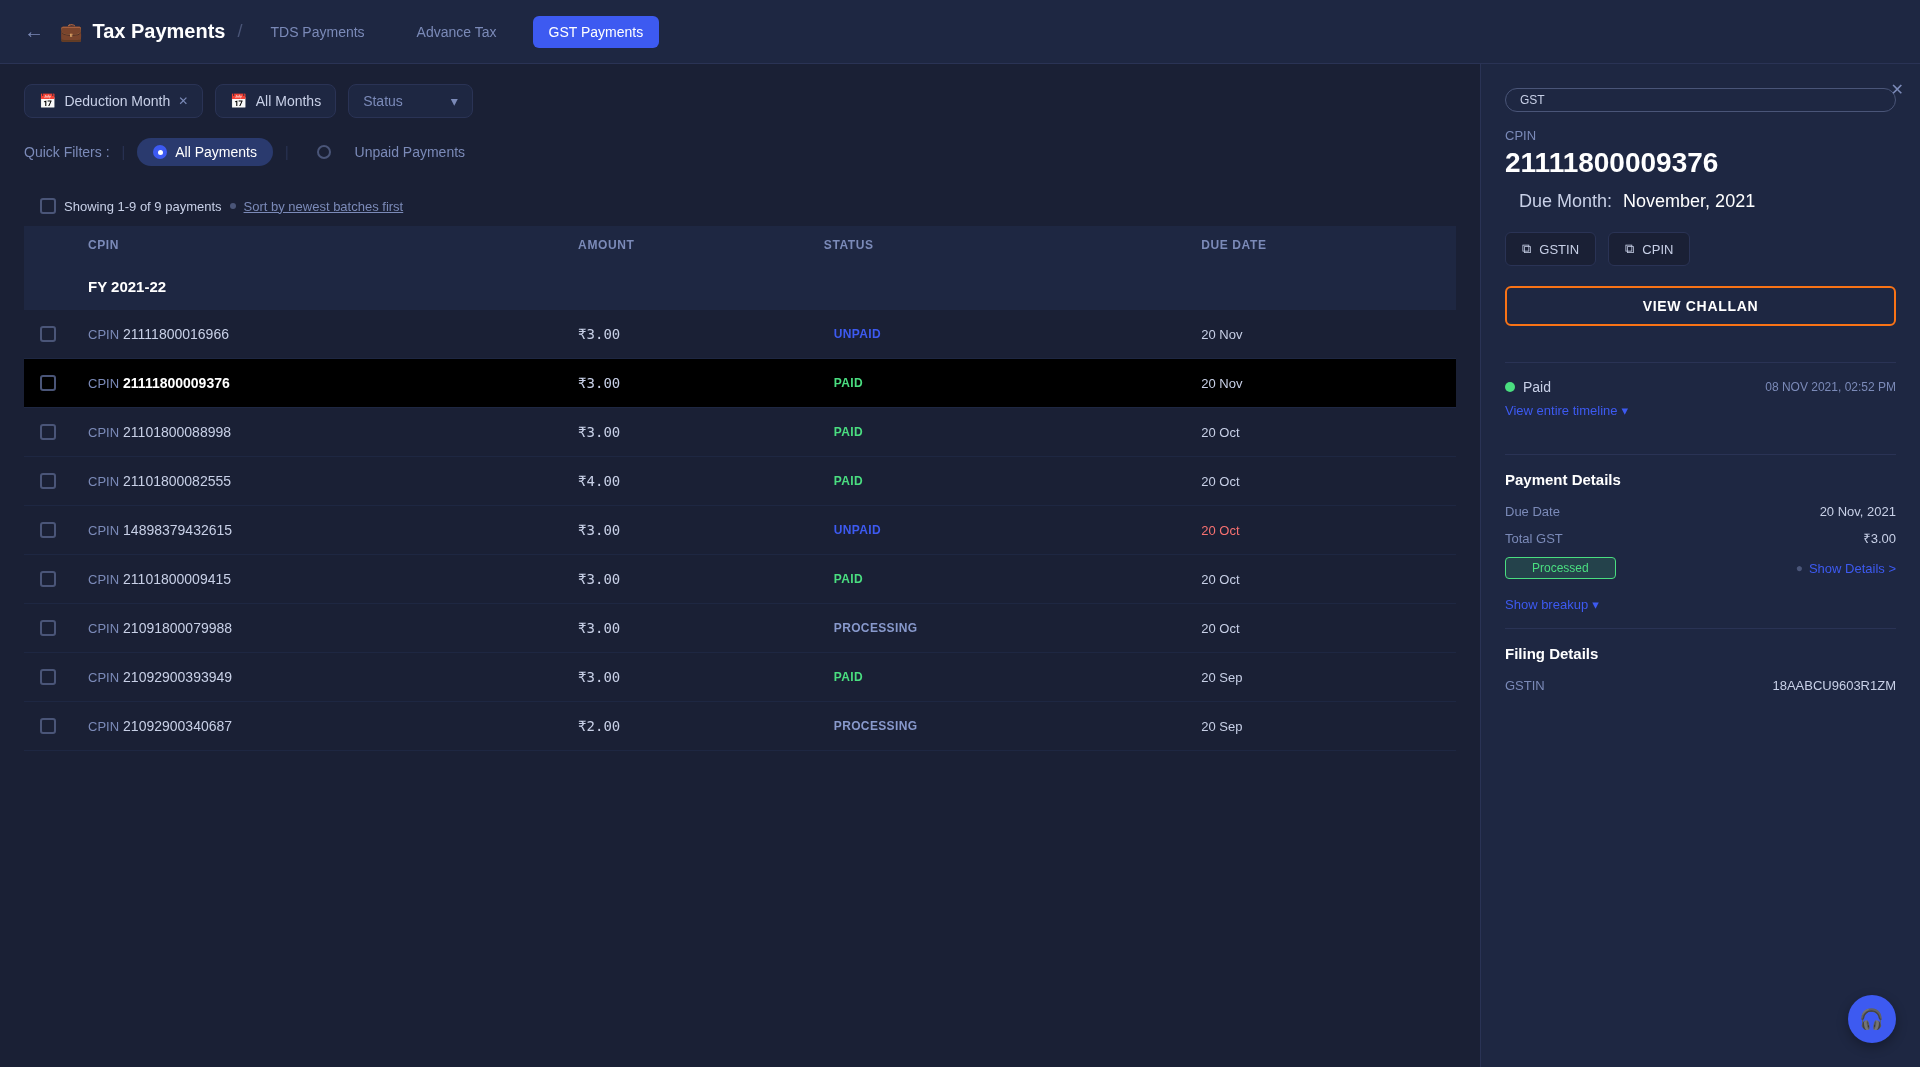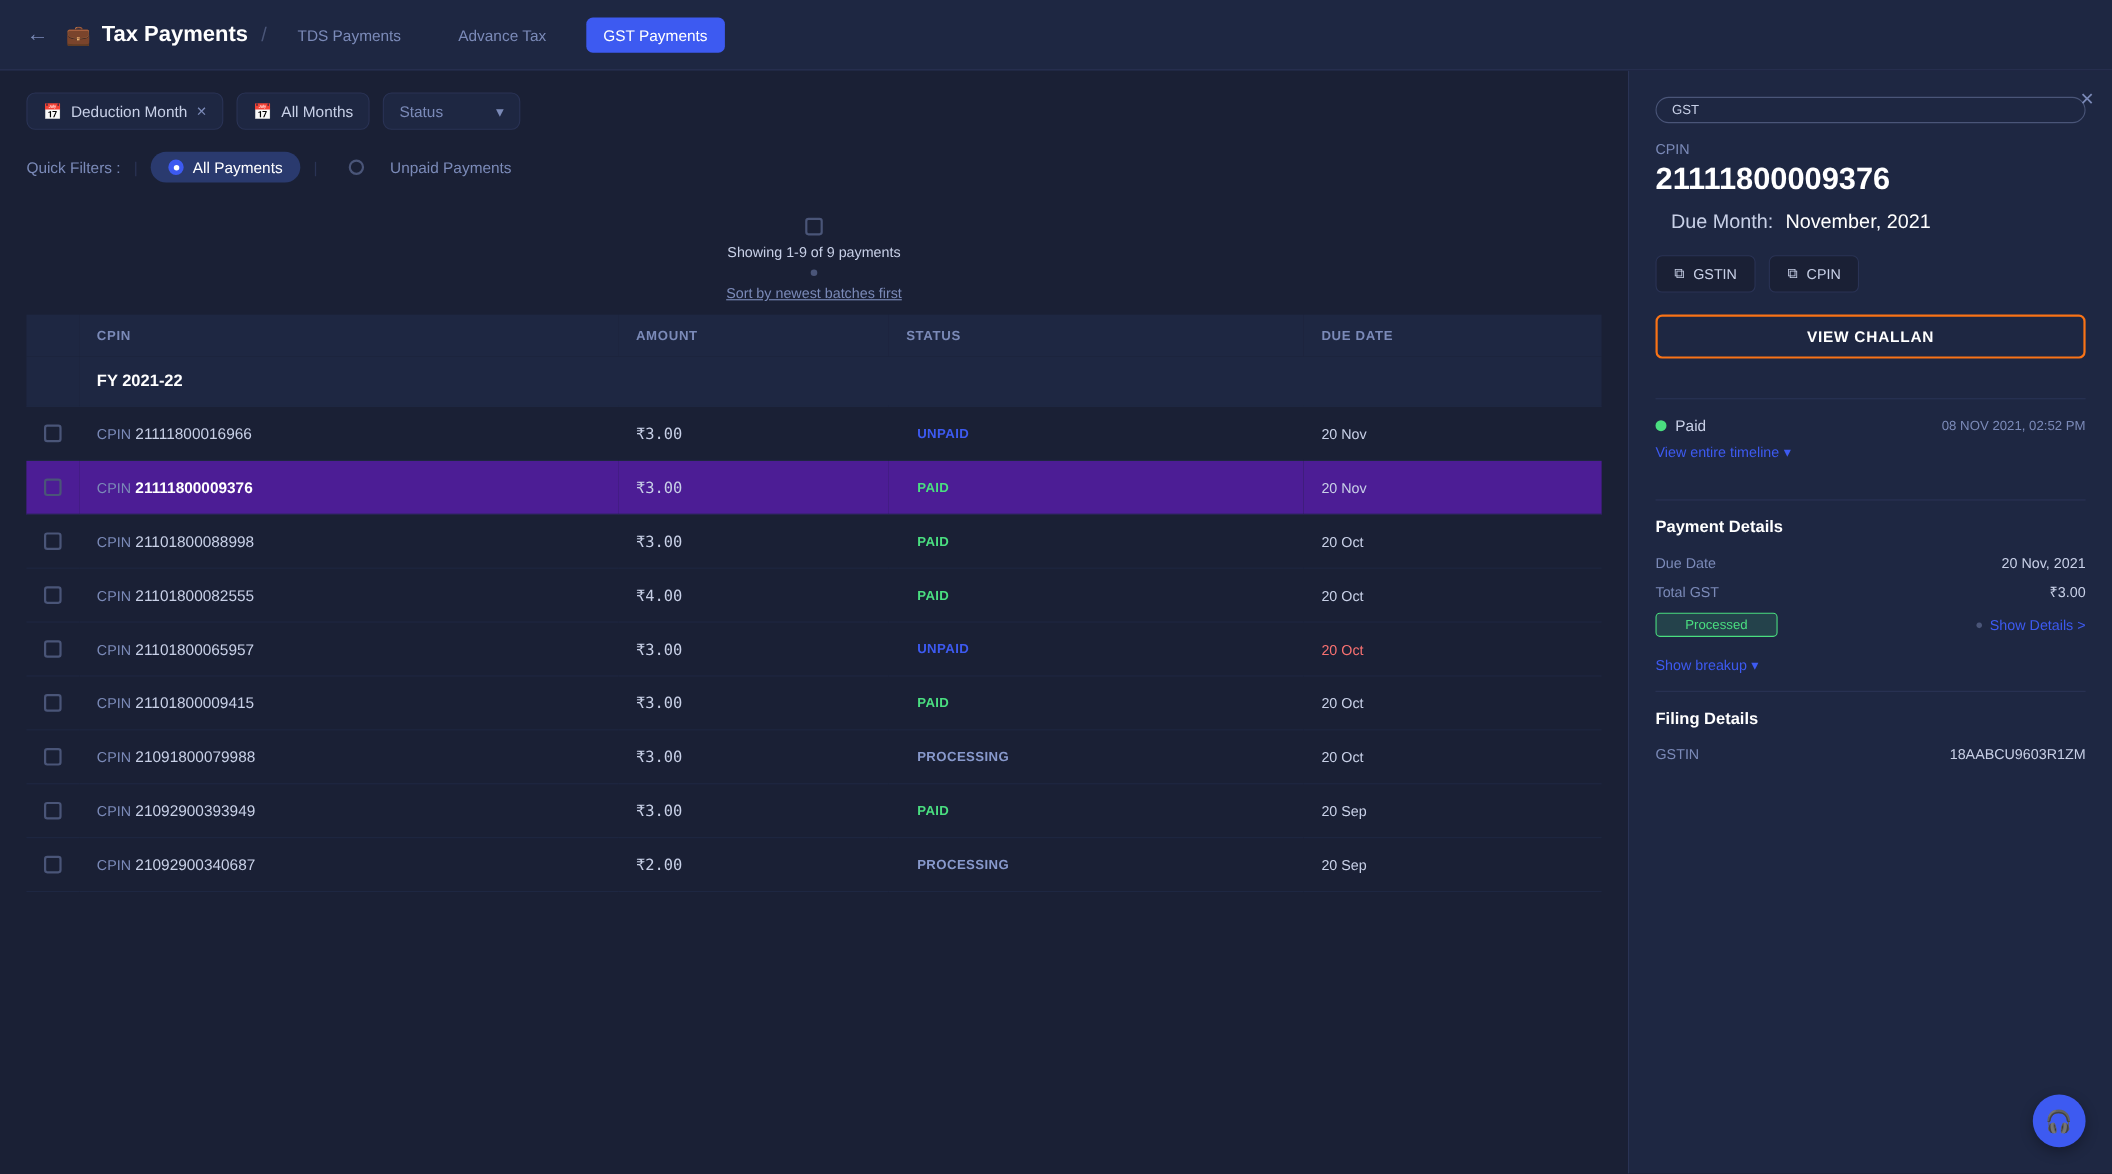--- a/index.html
+++ b/index.html
@@ -166,21 +166,20 @@
     }
 
     
     .table-header-row {
       display: flex;
       align-items: center;
       padding: 12px 16px;
       font-size: 13px;
       color: #7b8ab8;
       gap: 8px;
-      flex-direction: column;
     }
     .table-header-row .count-info {
       font-weight: 500;
       color: #c8d0e7;
     }
     .sort-info {
       display: flex;
       align-items: center;
       gap: 6px;
       color: #7b8ab8;
@@ -210,21 +209,21 @@
       text-transform: uppercase;
     }
     .data-table thead th:first-child {
       width: 40px;
     }
     .data-table tbody tr {
       border-bottom: 1px solid #1e2742;
       cursor: pointer;
     }
     .data-table tbody tr.selected {
-      background: #4c1d95;
+      background: #000000;
     }
     .data-table tbody tr.group-header {
       background: #1e2742;
     }
     .data-table tbody td {
       padding: 14px 16px;
       font-size: 14px;
       color: #c8d0e7;
     }
     .cpin-label {
@@ -569,21 +568,21 @@
             </td>
             <td><span class="cpin-label">CPIN</span><span class="cpin-value">21101800082555</span></td>
             <td><span class="amount">₹4.00</span></td>
             <td><span class="badge badge-paid">PAID</span></td>
             <td><span class="due-date">20 Oct</span></td>
           </tr>
           <tr>
             <td>
               <div class="checkbox"></div>
             </td>
-            <td><span class="cpin-label">CPIN</span><span class="cpin-value">21101800065957</span></td>
+            <td><span class="cpin-label">CPIN</span><span class="cpin-value">14898379432615</span></td>
             <td><span class="amount">₹3.00</span></td>
             <td><span class="badge badge-unpaid">UNPAID</span></td>
             <td><span class="due-date overdue">20 Oct</span></td>
           </tr>
           <tr>
             <td>
               <div class="checkbox"></div>
             </td>
             <td><span class="cpin-label">CPIN</span><span class="cpin-value">21101800009415</span></td>
             <td><span class="amount">₹3.00</span></td>

